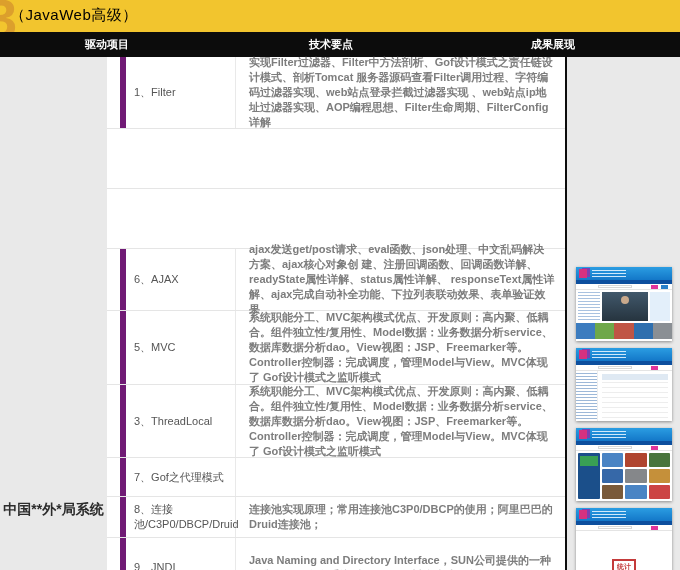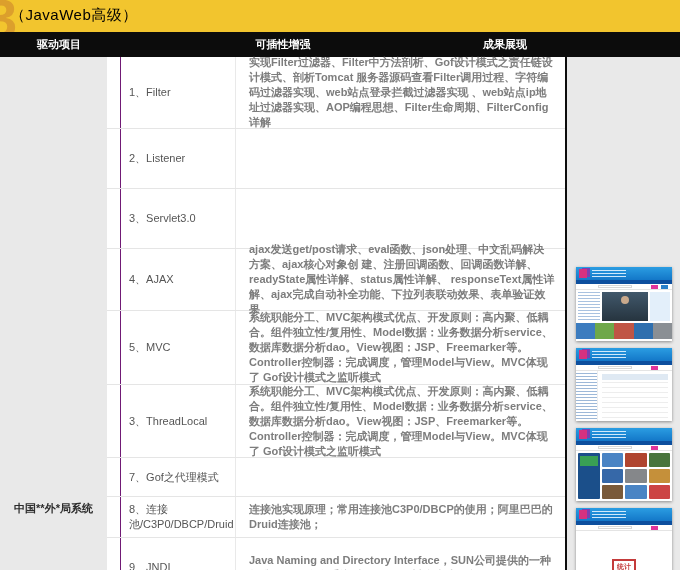--- a/index.html
+++ b/index.html
@@ -9,30 +9,30 @@
     background:#0c0c0c;
     font-family:"Liberation Sans", sans-serif;
   }
   
   .topbar { position:absolute; top:0; left:0; width:680px; height:32px; background:#f2c52e; overflow:hidden; }
   .numeral { position:absolute; left:-14px; top:-14px; font-size:56px; font-weight:bold; color:#dc9f2c; }
   .title { position:absolute; left:10px; top:6px; font-size:15px; font-weight:normal; color:#000000; letter-spacing:.5px; }
   
   .thead { position:absolute; top:32px; left:0; width:680px; height:25px; background:#0c0c0c; display:flex; }
   .hc { display:flex; align-items:center; justify-content:center; color:#fff; font-size:11px; font-weight:bold; }
-  .hc1 { width:118px; } .hc2 { width:118px; } .hc3 { width:330px; } .hc4 { width:114px;text-align:right; }
+  .hc1 { width:118px;margin-left:48px; } .hc2 { width:118px; } .hc3 { width:330px; } .hc4 { width:114px;text-align:right; }
   
   .tbody { position:absolute; top:57px; left:0; width:680px; height:513px; display:flex; }
   .col-project { width:107px; background:#e9e9e9; position:relative; }
   .project-label { position:absolute; top:444px; left:0; width:100%; text-align:center;
-                   font-size:11px; font-weight:bold; color:#2c2c2c; }
+                   font-size:14px; font-weight:bold; color:#2c2c2c; }
   .main { width:458px; background:#fff; }
   .row { display:flex; border-bottom:1px solid #e5e5e5; }
   .gutter { width:13px; }
-  .tech { width:116px; border-left:1px solid #701a75; border-right:1px solid #e9e9e9;
+  .tech { width:116px; border-left:6px solid #701a75; border-right:1px solid #e9e9e9;
           display:flex; align-items:center; padding-left:8px;
           font-size:11px; line-height:15px; color:#555; }
   .points { flex:1; display:flex; align-items:center; padding:6px 10px 6px 13px;
             font-size:11px; line-height:15px; color:#7d7d7d;font-weight:bold; }
   .h1 { height:72px; } .h2 { height:60px; } .h3 { height:60px; } .h4 { height:62px; }
   .h5 { height:74px; } .h6 { height:73px; } .h7 { height:39px; } .h8 { height:41px; } .h9 { height:60px; }
   .gap { width:2px; background:#0c0c0c; }
   
   .col-results { width:113px; background:#e9e9e9; position:relative; }
   .thumb { position:absolute; left:9px; width:96px; background:#fff;
@@ -85,47 +85,45 @@
 </head>
 <body>
 
 <div class="topbar">
   <div class="numeral">3</div>
   <div class="title">（JavaWeb高级）</div>
 </div>
 
 <div class="thead">
   <div class="hc hc1">驱动项目</div>
-  <div class="hc hc3">可插性增强</div>
+  <div class="hc hc3">技术要点</div>
   <div class="hc hc4">成果展现</div>
 </div>
 
 <div class="tbody">
 
   <div class="col-project">
     <div class="project-label">中国**外*局系统</div>
   </div>
 
   <div class="main">
     <div class="row h1">
       <div class="gutter"></div>
       <div class="tech">1、Filter</div>
       <div class="points">实现Filter过滤器、Filter中方法剖析、Gof设计模式之责任链设计模式、剖析Tomcat 服务器源码查看Filter调用过程、字符编码过滤器实现、web站点登录拦截过滤器实现 、web站点ip地址过滤器实现、AOP编程思想、Filter生命周期、FilterConfig详解</div>
     </div>
     <div class="row h2">
       <div class="gutter"></div>
-      <div class="tech">2、Listener</div>
     </div>
     <div class="row h3">
       <div class="gutter"></div>
-      <div class="tech">3、Servlet3.0</div>
     </div>
     <div class="row h4">
       <div class="gutter"></div>
-      <div class="tech">4、AJAX</div>
+      <div class="tech">6、AJAX</div>
       <div class="points">ajax发送get/post请求、eval函数、json处理、中文乱码解决方案、ajax核心对象创 建、注册回调函数、回调函数详解、readyState属性详解、status属性详解、 responseText属性详解、ajax完成自动补全功能、下拉列表联动效果、表单验证效果</div>
     </div>
     <div class="row h5">
       <div class="gutter"></div>
       <div class="tech">5、MVC</div>
       <div class="points">系统职能分工、MVC架构模式优点、开发原则：高内聚、低耦合。组件独立性/复用性、Model数据：业务数据分析service、数据库数据分析dao。View视图：JSP、Freemarker等。Controller控制器：完成调度，管理Model与View。MVC体现了 Gof设计模式之监听模式</div>
     </div>
     <div class="row h6">
       <div class="gutter"></div>
       <div class="tech">3、ThreadLocal</div>

